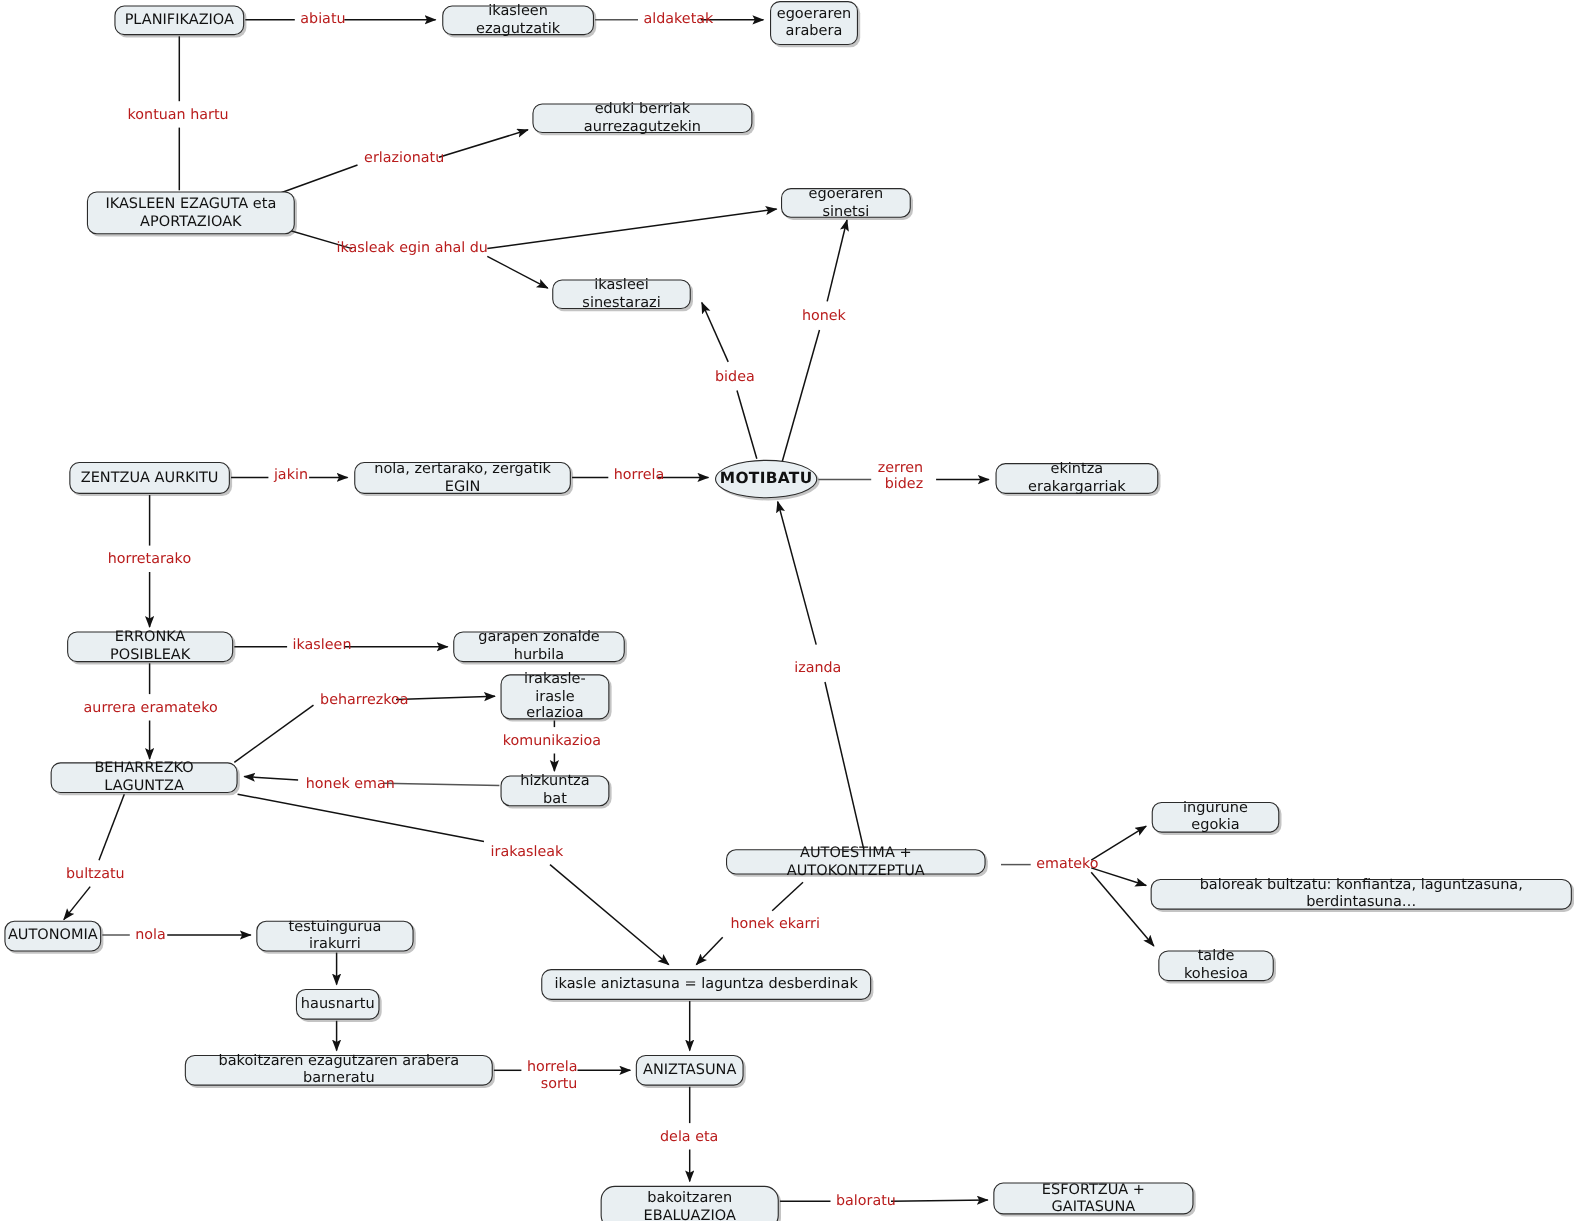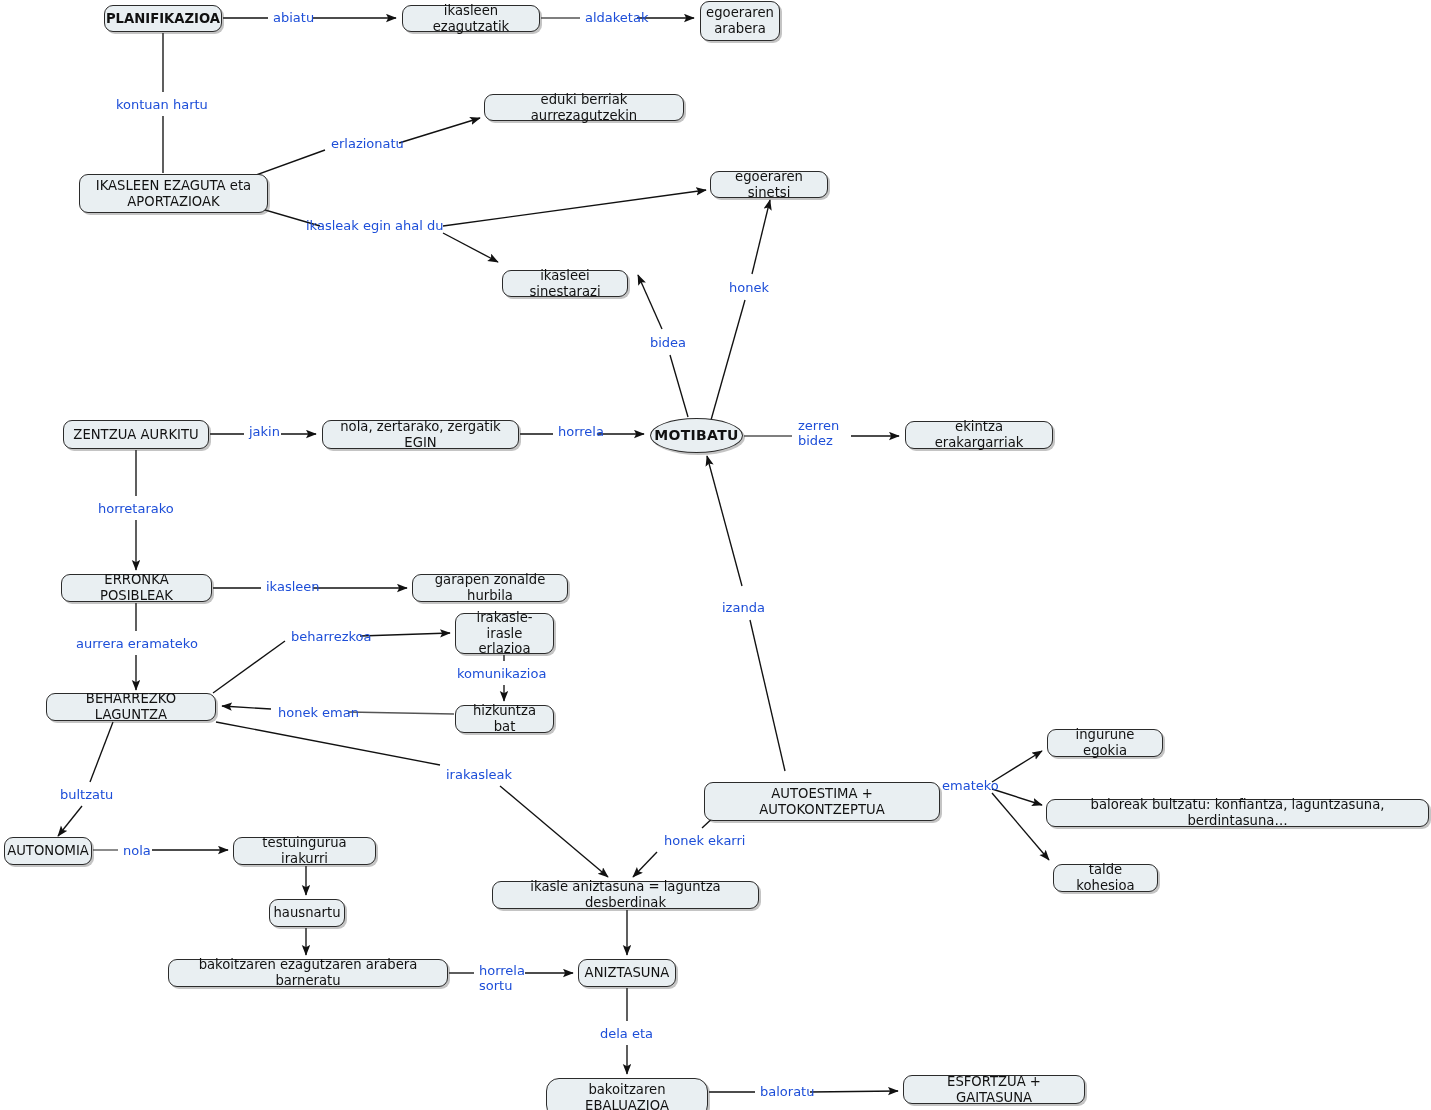--- a/index.html
+++ b/index.html
@@ -22,24 +22,24 @@
     z-index:2;
   }
   .node.ellipse{
     border-radius:50%;
     font-weight:bold;
     font-size:14px;
     letter-spacing:.3px;
   }
   .elabel{
     position:absolute;
-    color:#1d4ed8;
+    color:#b91c1c;
     font-size:13px;
     line-height:1.15;
-    text-align:left;
+    text-align:right;
     white-space:pre;
     background:transparent;
     z-index:3;
   }
 </style>
 </head>
 <body>
 
 <div id="canvas">
 
@@ -129,48 +129,48 @@
       <line x1="627" y1="910" x2="627" y2="955" marker-end="url(#ah)"></line>
 
       <line x1="627" y1="988" x2="627" y2="1021"></line>
       <line x1="627" y1="1045" x2="627" y2="1074" marker-end="url(#ah)"></line>
 
       <line x1="709" y1="1092" x2="755" y2="1092"></line>
       <line x1="810" y1="1092" x2="898" y2="1091" marker-end="url(#ah)"></line>
     </g>
   </svg>
 
-  <div class="node" style="left:104px;top:5px;width:118px;height:27px;font-weight:bold;">PLANIFIKAZIOA</div>
+  <div class="node" style="left:104px;top:5px;width:118px;height:27px;">PLANIFIKAZIOA</div>
   <div class="node" style="left:402px;top:5px;width:138px;height:27px;">ikasleen ezagutzatik</div>
   <div class="node" style="left:700px;top:1px;width:80px;height:40px;white-space:pre-line;">egoeraren
 arabera</div>
   <div class="node" style="left:79px;top:174px;width:189px;height:39px;white-space:pre-line;">IKASLEEN EZAGUTA eta
 APORTAZIOAK</div>
   <div class="node" style="left:484px;top:94px;width:200px;height:27px;">eduki berriak aurrezagutzekin</div>
   <div class="node" style="left:710px;top:171px;width:118px;height:27px;">egoeraren sinetsi</div>
-  <div class="node" style="left:502px;top:270px;width:126px;height:27px;">ikasleei sinestarazi</div>
+  <div class="node" style="left:502px;top:254px;width:126px;height:27px;">ikasleei sinestarazi</div>
   <div class="node" style="left:63px;top:420px;width:146px;height:29px;">ZENTZUA AURKITU</div>
   <div class="node" style="left:322px;top:420px;width:197px;height:29px;">nola, zertarako, zergatik EGIN</div>
   <div class="node ellipse" style="left:650px;top:418px;width:93px;height:35px;">MOTIBATU</div>
   <div class="node" style="left:905px;top:421px;width:148px;height:28px;">ekintza erakargarriak</div>
   <div class="node" style="left:61px;top:574px;width:151px;height:28px;">ERRONKA POSIBLEAK</div>
   <div class="node" style="left:412px;top:574px;width:156px;height:28px;">garapen zonalde hurbila</div>
   <div class="node" style="left:455px;top:613px;width:99px;height:41px;white-space:pre-line;">irakasle-irasle
 erlazioa</div>
   <div class="node" style="left:455px;top:705px;width:99px;height:28px;">hizkuntza bat</div>
   <div class="node" style="left:46px;top:693px;width:170px;height:28px;">BEHARREZKO LAGUNTZA</div>
   <div class="node" style="left:4px;top:837px;width:88px;height:28px;">AUTONOMIA</div>
   <div class="node" style="left:233px;top:837px;width:143px;height:28px;">testuingurua irakurri</div>
   <div class="node" style="left:269px;top:899px;width:76px;height:28px;text-align:right;">hausnartu</div>
   <div class="node" style="left:168px;top:959px;width:280px;height:28px;">bakoitzaren ezagutzaren arabera barneratu</div>
-  <div class="node" style="left:704px;top:772px;width:236px;height:39px;margin-top:10px;">AUTOESTIMA + AUTOKONTZEPTUA</div>
+  <div class="node" style="left:660px;top:772px;width:236px;height:23px;">AUTOESTIMA + AUTOKONTZEPTUA</div>
   <div class="node" style="left:1047px;top:729px;width:116px;height:28px;">ingurune egokia</div>
   <div class="node" style="left:1046px;top:799px;width:383px;height:28px;">baloreak bultzatu: konfiantza, laguntzasuna, berdintasuna…</div>
   <div class="node" style="left:1053px;top:864px;width:105px;height:28px;">talde kohesioa</div>
-  <div class="node" style="left:492px;top:881px;width:267px;height:28px;">ikasle aniztasuna = laguntza desberdinak</div>
+  <div class="node" style="left:492px;top:881px;width:300px;height:28px;">ikasle aniztasuna = laguntza desberdinak</div>
   <div class="node" style="left:578px;top:959px;width:98px;height:28px;text-align:right;">ANIZTASUNA</div>
   <div class="node" style="left:546px;top:1078px;width:162px;height:40px;border-radius:13px;">bakoitzaren EBALUAZIOA</div>
   <div class="node" style="left:903px;top:1075px;width:182px;height:29px;">ESFORTZUA + GAITASUNA</div>
 
   <div class="elabel" style="left:273px;top:11px;">abiatu</div>
   <div class="elabel" style="left:585px;top:11px;">aldaketak</div>
   <div class="elabel" style="left:116px;top:98px;">kontuan hartu</div>
   <div class="elabel" style="left:331px;top:137px;">erlazionatu</div>
   <div class="elabel" style="left:306px;top:219px;">ikasleak egin ahal du</div>
   <div class="elabel" style="left:729px;top:281px;">honek</div>

